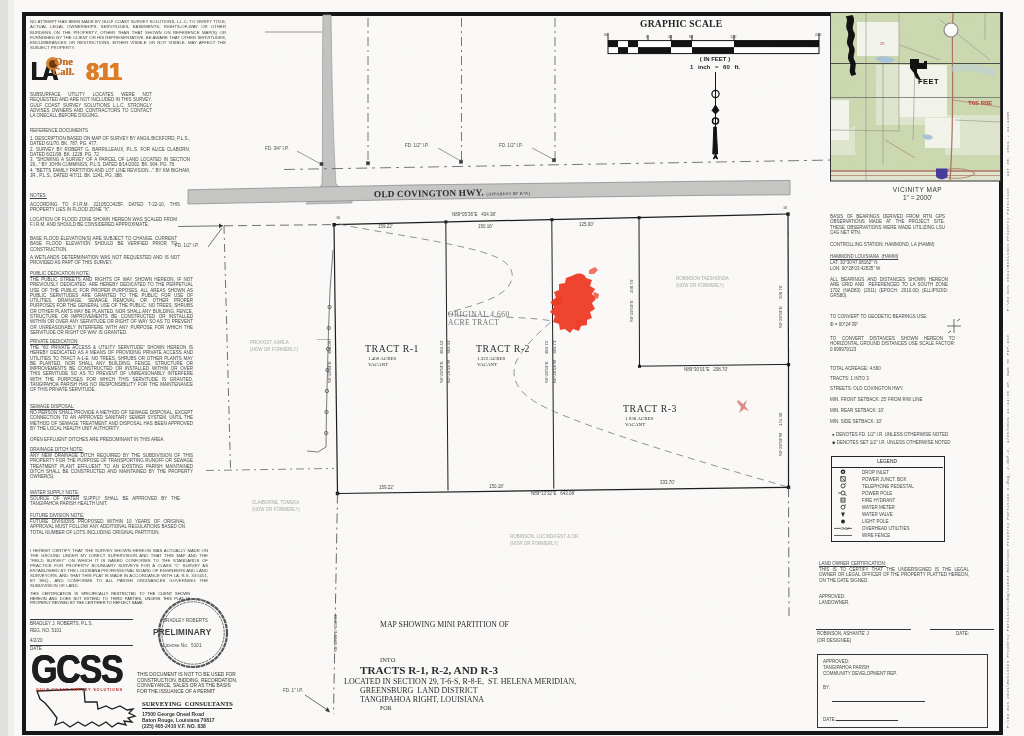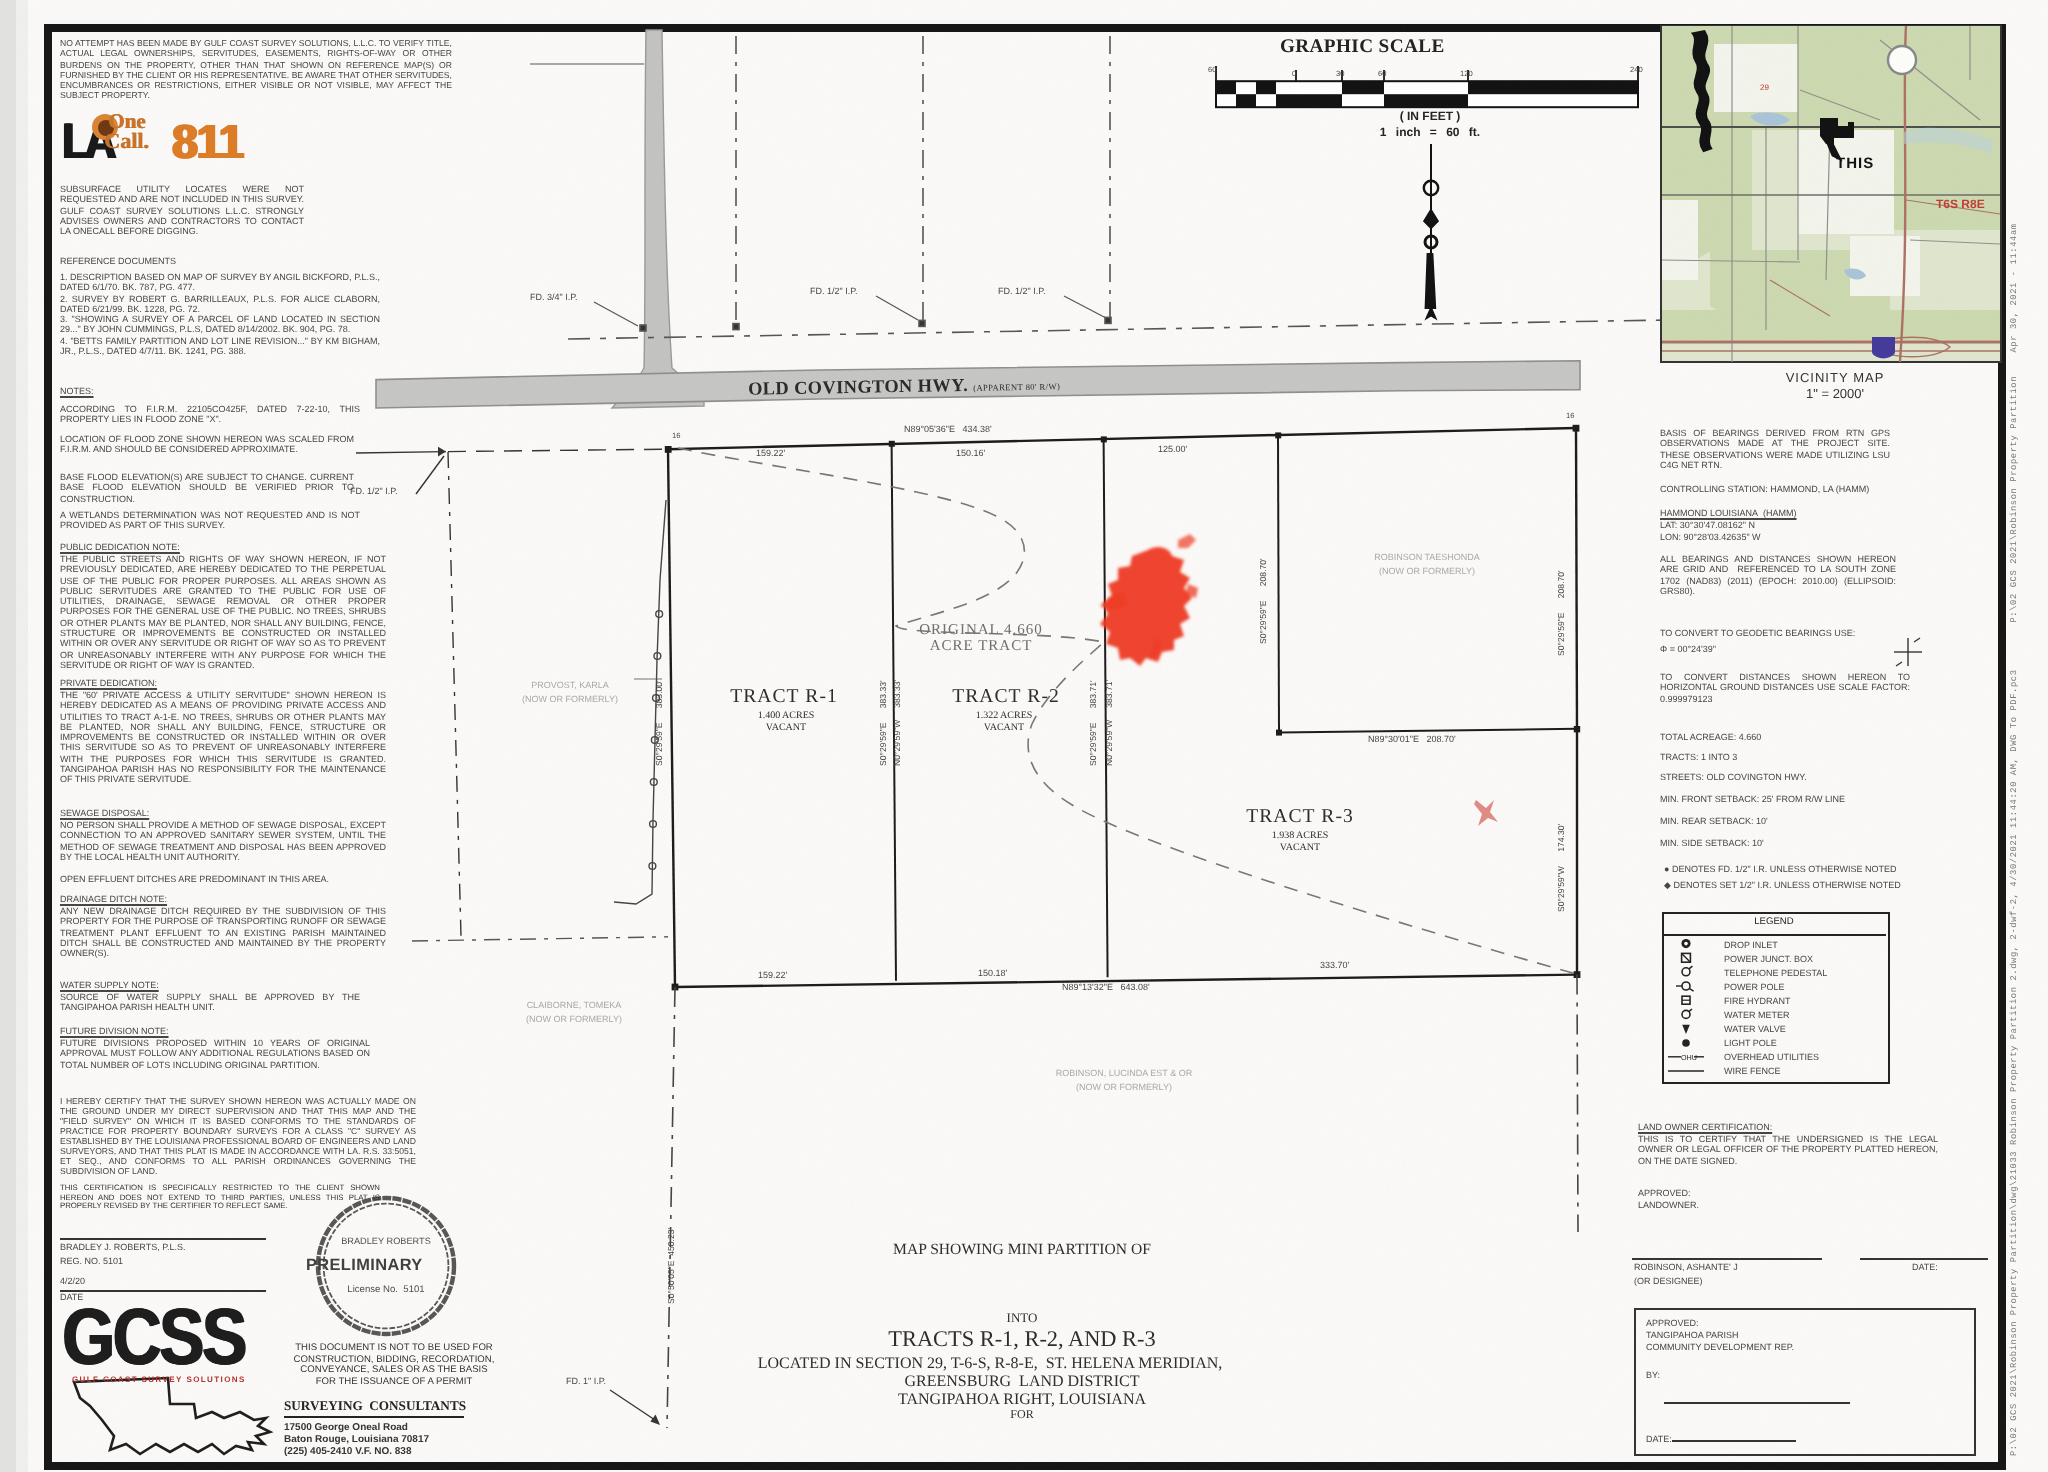--- a/index.html
+++ b/index.html
@@ -4,21 +4,21 @@
 <style>
 html,body{margin:0;padding:0;background:#fff;}
 #page{position:relative;width:1024px;height:736px;background:#fbfaf8;overflow:hidden;
   font-family:"Liberation Sans",sans-serif;filter:blur(0.32px);}
 .t{position:absolute;font:4.5px/5.3px "Liberation Sans",sans-serif;color:#454545;}
 .j{text-align:justify;text-align-last:left;}
 .hd{text-decoration:underline;}
 .ser{font-family:"Liberation Serif",serif;color:#2c2c2c;}
 .gray{color:#a9a9a9;}
 .rot{position:absolute;transform:rotate(-90deg);transform-origin:left bottom;white-space:nowrap;font:4.3px "Liberation Sans",sans-serif;color:#444;}
-.ctr{text-align:center;}
+.ctr{text-align:left;}
 svg{position:absolute;left:0;top:0;}
 </style>
 </head>
 <body>
 <div id="page">
 
 <div style="position:absolute;left:0;top:0;width:8px;height:736px;background:#e2e2e1;"></div>
 <div style="position:absolute;left:8px;top:0;width:6px;height:736px;background:#f0f0ee;"></div>
 
 <div style="position:absolute;left:22px;top:11.5px;width:973px;height:715px;border:4px solid #151515;"></div>
@@ -395,21 +395,21 @@
 <div class="t" style="left:689px;top:35px;font-size:3.8px;">60</div>
 
 <div class="t" style="left:730px;top:35px;font-size:3.8px;">120</div>
 
 <div class="t" style="left:815px;top:33px;font-size:3.8px;">240</div>
 
 <div style="position:absolute;left:655px;top:56px;width:120px;text-align:center;font:700 6px 'Liberation Sans';color:#222;">( IN FEET )</div>
 
 <div style="position:absolute;left:655px;top:64px;width:120px;text-align:center;font:700 6px 'Liberation Sans';color:#222;word-spacing:3px;">1 inch = 60 ft.</div>
 
-<div style="position:absolute;left:918px;top:77px;font:700 7.5px 'Liberation Sans';color:#111;letter-spacing:0.5px;">THIS</div>
+<div style="position:absolute;left:918px;top:77px;font:700 7.5px 'Liberation Sans';color:#111;letter-spacing:0.5px;">FEET</div>
 
 <div style="position:absolute;left:968px;top:100px;font:700 6px 'Liberation Sans';color:#c23b33;">T6S&nbsp;R8E</div>
 
 <div style="position:absolute;left:880px;top:41px;font:4px 'Liberation Sans';color:#c23b33;">29</div>
 
 <div style="position:absolute;left:865px;top:186px;width:105px;text-align:center;font:6.5px 'Liberation Sans';color:#333;letter-spacing:0.5px;">VICINITY&nbsp;MAP</div>
 
 <div style="position:absolute;left:865px;top:194px;width:105px;text-align:center;font:6.5px 'Liberation Sans';color:#333;">1"&nbsp;=&nbsp;2000'</div>
 
 <div class="t j" style="left:830px;top:214px;width:115px;">BASIS OF BEARINGS DERIVED FROM RTN GPS OBSERVATIONS MADE AT THE PROJECT SITE. THESE OBSERVATIONS WERE MADE UTILIZING LSU C4G NET RTN.</div>
@@ -505,21 +505,21 @@
 <div style="position:absolute;left:832px;top:701px;width:93px;border-top:0.8px solid #333;"></div>
 
 <div class="t" style="left:823px;top:717px;">DATE:<span style="display:inline-block;width:62px;border-bottom:0.7px solid #333;"></span></div>
 
 <div class="ser ctr" style="position:absolute;left:380px;top:620px;width:262px;font-size:7.8px;">MAP SHOWING MINI PARTITION OF</div>
 
 
 
 <div class="ser ctr" style="position:absolute;left:380px;top:656px;width:262px;font-size:6.5px;">INTO</div>
 
-<div class="ser ctr" style="position:absolute;left:360px;top:664px;width:302px;font-size:11.2px;font-weight:400;">TRACTS R-1, R-2, AND R-3</div>
+<div class="ser ctr" style="position:absolute;left:360px;top:664px;width:302px;font-size:11.2px;font-weight:700;">TRACTS R-1, R-2, AND R-3</div>
 
 <div class="ser ctr" style="position:absolute;left:344px;top:677px;width:302px;font-size:8px;">LOCATED IN SECTION 29, T-6-S, R-8-E,&nbsp; ST. HELENA MERIDIAN,</div>
 
 <div class="ser ctr" style="position:absolute;left:360px;top:686px;width:302px;font-size:8px;">GREENSBURG&nbsp; LAND DISTRICT</div>
 
 <div class="ser ctr" style="position:absolute;left:360px;top:695px;width:302px;font-size:8px;">TANGIPAHOA RIGHT, LOUISIANA</div>
 
 <div class="ser ctr" style="position:absolute;left:380px;top:705px;width:262px;font-size:6px;">FOR</div>
 
 

